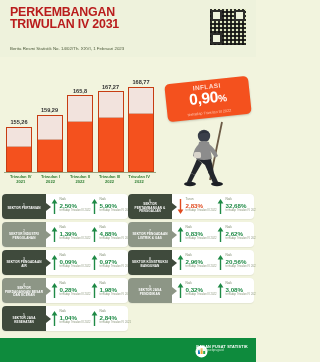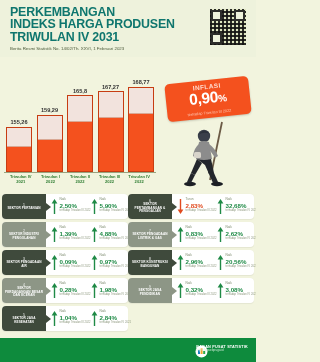--- a/index.html
+++ b/index.html
@@ -8,21 +8,21 @@
     background:#f2f4de;
     font-family:"Liberation Sans", sans-serif;
     position:relative;
   }
   .page{position:relative;width:256px;height:362px;background:#f2f4de;overflow:hidden;}
 
   
   .header{position:absolute;left:0;top:0;width:256px;height:57px;background:#eef2dc;}
   .title{
     position:absolute;left:10px;top:6px;width:180px;
-    color:#0f766e;font-weight:bold;font-size:12.4px;line-height:12.4px;
+    color:#b91c1c;font-weight:bold;font-size:12.4px;line-height:12.4px;
     letter-spacing:-0.2px;
   }
   .title div{white-space:nowrap;}
   .subtitle{
     position:absolute;left:10px;top:46px;width:190px;
     color:#4c5a3a;font-size:4.4px;line-height:6px;white-space:nowrap;
   }
   .qr{
     position:absolute;right:10px;top:9px;width:36px;height:36px;
     background:
@@ -114,21 +114,20 @@
   .furl{font-size:2.9px;color:#cdebd6;line-height:3.6px;}
 </style>
 </head>
 <body>
 
 <div class="page">
 
   <div class="header">
     <div class="title">
       <div>PERKEMBANGAN</div>
-      <div>INDEKS HARGA PRODUSEN</div>
       <div>TRIWULAN IV 2031</div>
     </div>
     <div class="subtitle">Berita Resmi Statistik No. 14/02/Th. XXVI, 1 Februari 2023</div>
     <div class="qr">
         <div class="qrbl"></div>
       </div>
   </div>
 
   <div class="chart">
     <div class="bars" id="bars">

